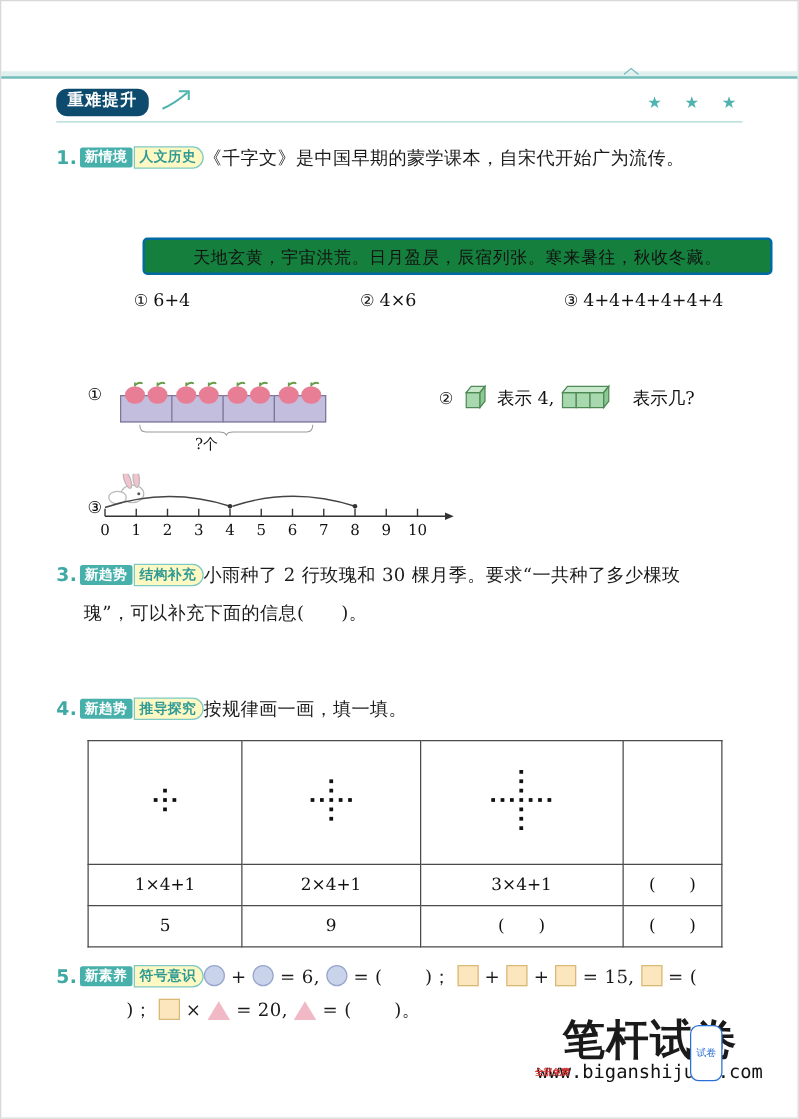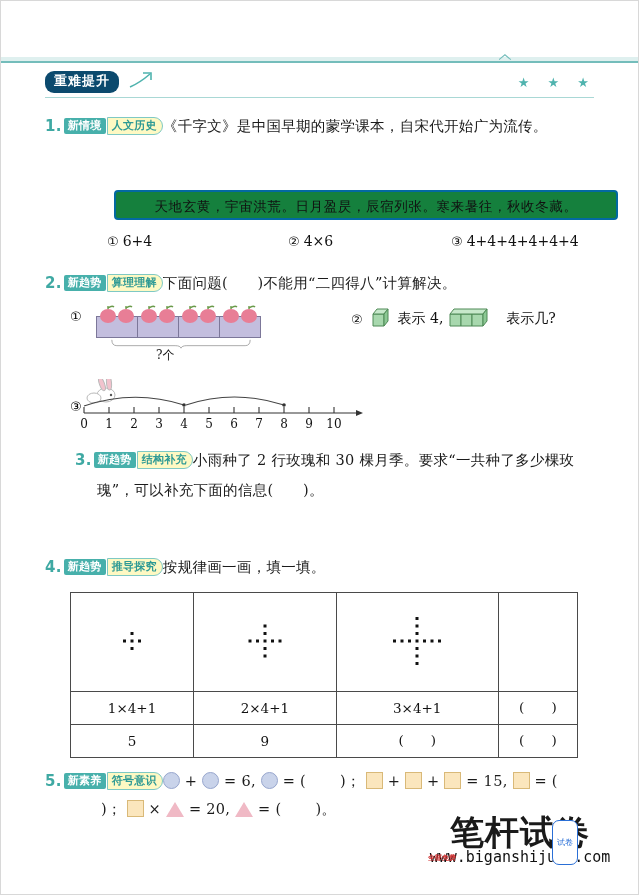--- a/index.html
+++ b/index.html
@@ -229,23 +229,20 @@
       <span class="circnum">①</span><span>6+4</span>
     </span>
     <span class="o" style="left:243px;">
       <span class="circnum">②</span><span>4×6</span>
     </span>
     <span class="o" style="left:406px;">
       <span class="circnum">③</span><span>4+4+4+4+4+4</span>
     </span>
   </div>
 
-  <div class="q" style="top:267px;">
-    <span class="qnum">2.</span><span class="tag-a">新趋势</span><span class="tag-b">算理理解</span><span>下面问题(　　)不能用“二四得八”计算解决。</span>
-  </div>
 
   <span class="circnum" style="position:absolute;left:69px;top:308px;font-size:13px;">①</span>
   <div class="apple-fig">
     <div class="box-row">
       <div class="box-cell"></div>
       <div class="box-cell"></div>
       <div class="box-cell"></div>
       <div class="box-cell"></div>
     </div>
     <svg width="170" height="20" style="position:absolute;left:0;top:0;">
@@ -354,21 +351,21 @@
           <text x="143" y="49">5</text>
         <text x="168" y="49">6</text>
           <text x="193" y="49">7</text>
           <text x="218" y="49">8</text>
         <text x="243" y="49">9</text>
           <text x="268" y="49">10</text>
       </g>
     </svg>
   </div>
 
-  <div class="q" style="top:444px;margin-left:30px;">
+  <div class="q" style="top:444px;">
     <span class="qnum">3.</span><span class="tag-a">新趋势</span><span class="tag-b">结构补充</span><span>小雨种了 2 行玫瑰和 30 棵月季。要求“一共种了多少棵玫</span>
     <span class="ind">瑰”，可以补充下面的信息(　　)。</span>
   </div>
 
 
   <div class="q" style="top:551px;">
     <span class="qnum">4.</span><span class="tag-a">新趋势</span><span class="tag-b">推导探究</span><span>按规律画一画，填一填。</span>
   </div>
 
   <table class="tbl">

